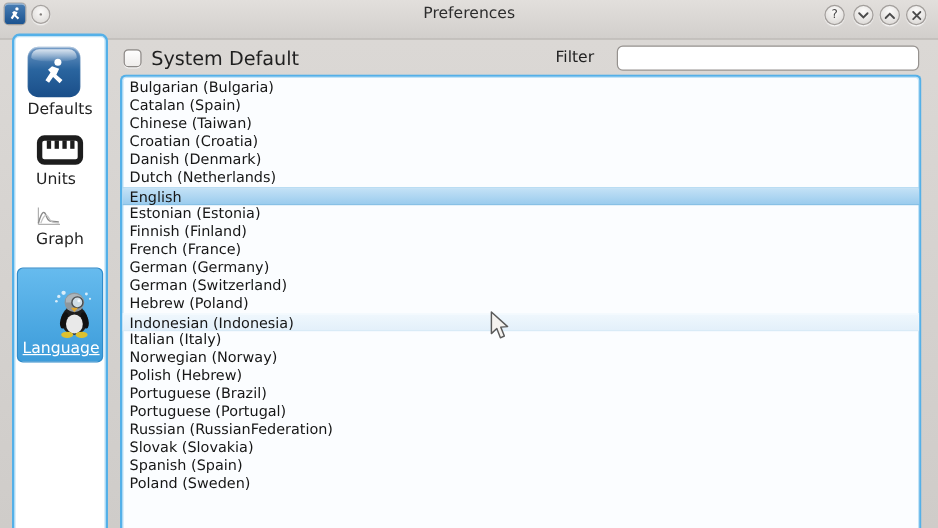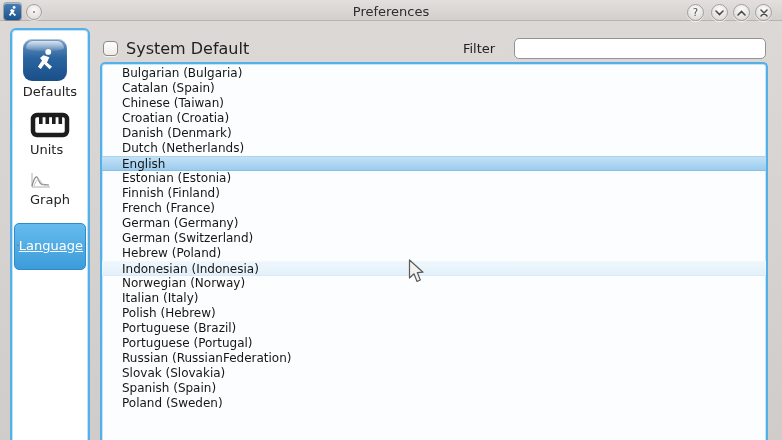--- a/index.html
+++ b/index.html
@@ -6,21 +6,21 @@
   html,body { width:782px; height:440px; overflow:hidden; }
   body {
     position:relative;
     font-family:"DejaVu Sans", sans-serif;
     background:linear-gradient(#dcd9d6, #cfccc9);
     color:#202020;
   }
 
   
   .titlebar {
-    position:absolute; left:0; top:0; width:782px; height:21px;
+    position:absolute; left:0; top:0; width:782px; height:33px;
     background:linear-gradient(#e2dfdc, #d2cfcc);
     border-bottom:1px solid #b7b3b0;
   }
   .app-icon {
     position:absolute; left:4px; top:3px; width:17px; height:17px;
     border-radius:3px;
     background:linear-gradient(#4a7fb5, #1b5390);
     box-shadow:inset 0 1px 0 rgba(255,255,255,.45), 0 0 0 1px rgba(0,0,0,.25);
     display:flex; align-items:center; justify-content:center;
   }
@@ -71,25 +71,25 @@
   }
   .defaults-icon::before {
     content:""; position:absolute; left:3px; top:2px; right:3px; height:10px;
     border-radius:8px 8px 40% 40%;
     background:linear-gradient(rgba(255,255,255,.75), rgba(255,255,255,.08));
   }
   .units-icon  { margin-top:12px; }
   .graph-icon  { margin-top:14px; }
 
   .lang-item {
-    margin-top:16px; width:72px; padding:0 2px 3px 2px;
+    margin-top:16px; width:72px; padding:16px 2px 3px 2px;
     border-radius:5px;
     background:linear-gradient(#66bbee, #3c9cda);
     border:1px solid #2f8ccb;
-    display:flex; flex-direction:row; align-items:center;
+    display:flex; flex-direction:column; align-items:flex-end;
   }
   .lang-label {
     font-size:13px; color:#ffffff; text-decoration:underline; margin-top:1px;
   }
 
   
   .checkbox {
     position:absolute; left:103px; top:41px; width:15px; height:15px;
     border:1px solid #8d8986; border-radius:4px;
     background:linear-gradient(#fefefe, #efedeb);
@@ -112,21 +112,21 @@
   
   .lang-list {
     position:absolute; left:100px; top:62px; width:668px; height:382px;
     background:#fbfdff;
     border:2px solid #54b0e8; border-radius:5px 5px 0 0; border-bottom:none;
     box-shadow:inset 0 0 0 1px #c4e4f7;
     padding-top:2px; overflow:hidden;
   }
   .row {
     height:15px; line-height:15px; font-size:12px; color:#161616;
-    padding-left:20px; white-space:nowrap; cursor:default;
+    padding-left:6px; white-space:nowrap; cursor:default;
   }
   .row.selected {
     background:linear-gradient(#c3e1f6, #9bccee);
     border-top:1px solid #aad5f1; border-bottom:1px solid #88c0e5;
   }
   .row.hover {
     background:linear-gradient(#eff7fd, #e3f0fa);
     border-top:1px solid #f2f9fe; border-bottom:1px solid #d9ebf7;
   }
 
@@ -242,22 +242,22 @@
     <div class="row">Danish (Denmark)</div>
     <div class="row">Dutch (Netherlands)</div>
     <div class="row selected">English</div>
     <div class="row">Estonian (Estonia)</div>
     <div class="row">Finnish (Finland)</div>
     <div class="row">French (France)</div>
     <div class="row">German (Germany)</div>
     <div class="row">German (Switzerland)</div>
     <div class="row">Hebrew (Poland)</div>
     <div class="row hover">Indonesian (Indonesia)</div>
+    <div class="row">Italian (Italy)</div>
     <div class="row">Norwegian (Norway)</div>
-    <div class="row">Italian (Italy)</div>
     <div class="row">Polish (Hebrew)</div>
     <div class="row">Portuguese (Brazil)</div>
     <div class="row">Portuguese (Portugal)</div>
     <div class="row">Russian (RussianFederation)</div>
     <div class="row">Slovak (Slovakia)</div>
     <div class="row">Spanish (Spain)</div>
     <div class="row">Poland (Sweden)</div>
   </div>
 
 <svg class="cursor" width="17" height="25" viewBox="0 0 17 25">

